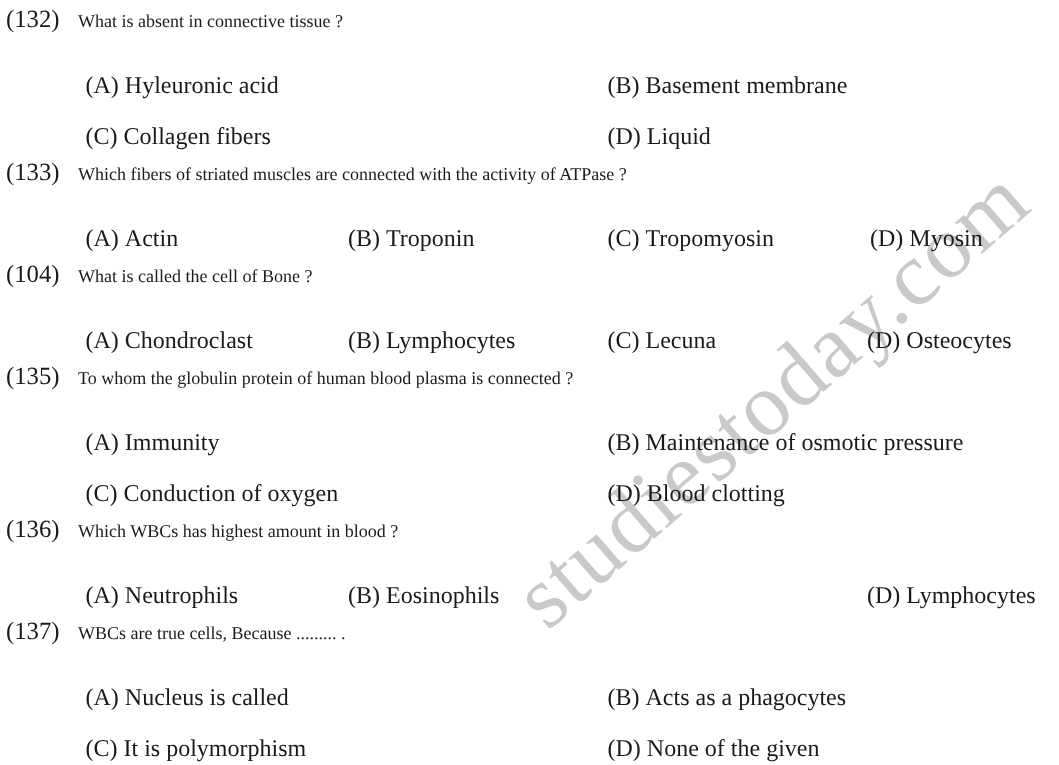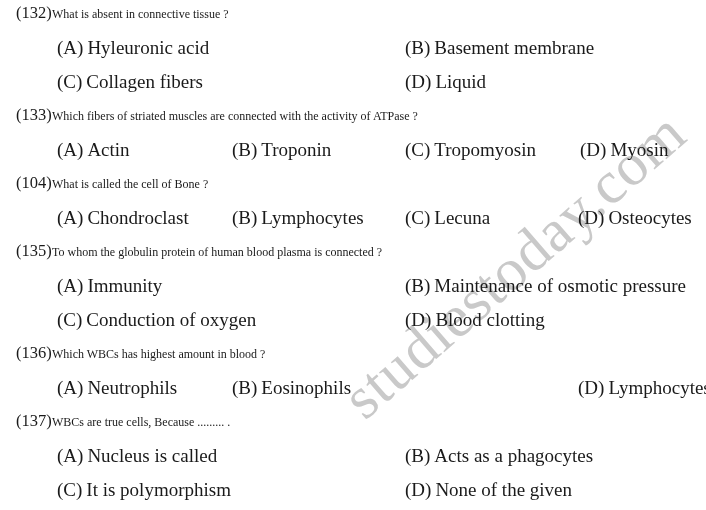--- a/index.html
+++ b/index.html
@@ -46,37 +46,37 @@
 
   .qline {
     display: flex;
     align-items: baseline;
     height: 34px;
   }
   .qnum {
     width: 52px;
     flex: 0 0 52px;
     text-align: left;
-    padding-left: 16px;
+    padding-left: 4px;
     font-size: 16.5px;
     box-sizing: border-box;
   }
   .qtext {
     font-size: 12px;
     white-space: nowrap;
   }
 
   .optline {
     position: relative;
     height: 34px;
   }
   .opt {
     position: absolute;
-    top: 0;
-    font-size: 19px;
+    top: 12px;
+    font-size: 16px;
     white-space: nowrap;
   }
   .optlabel { margin-right: 4px; }
 
   
   .c2-a { left: 57px; }
   .c2-b { left: 405px; text-align: right; }
 
   
   .c4-a { left: 57px; }

